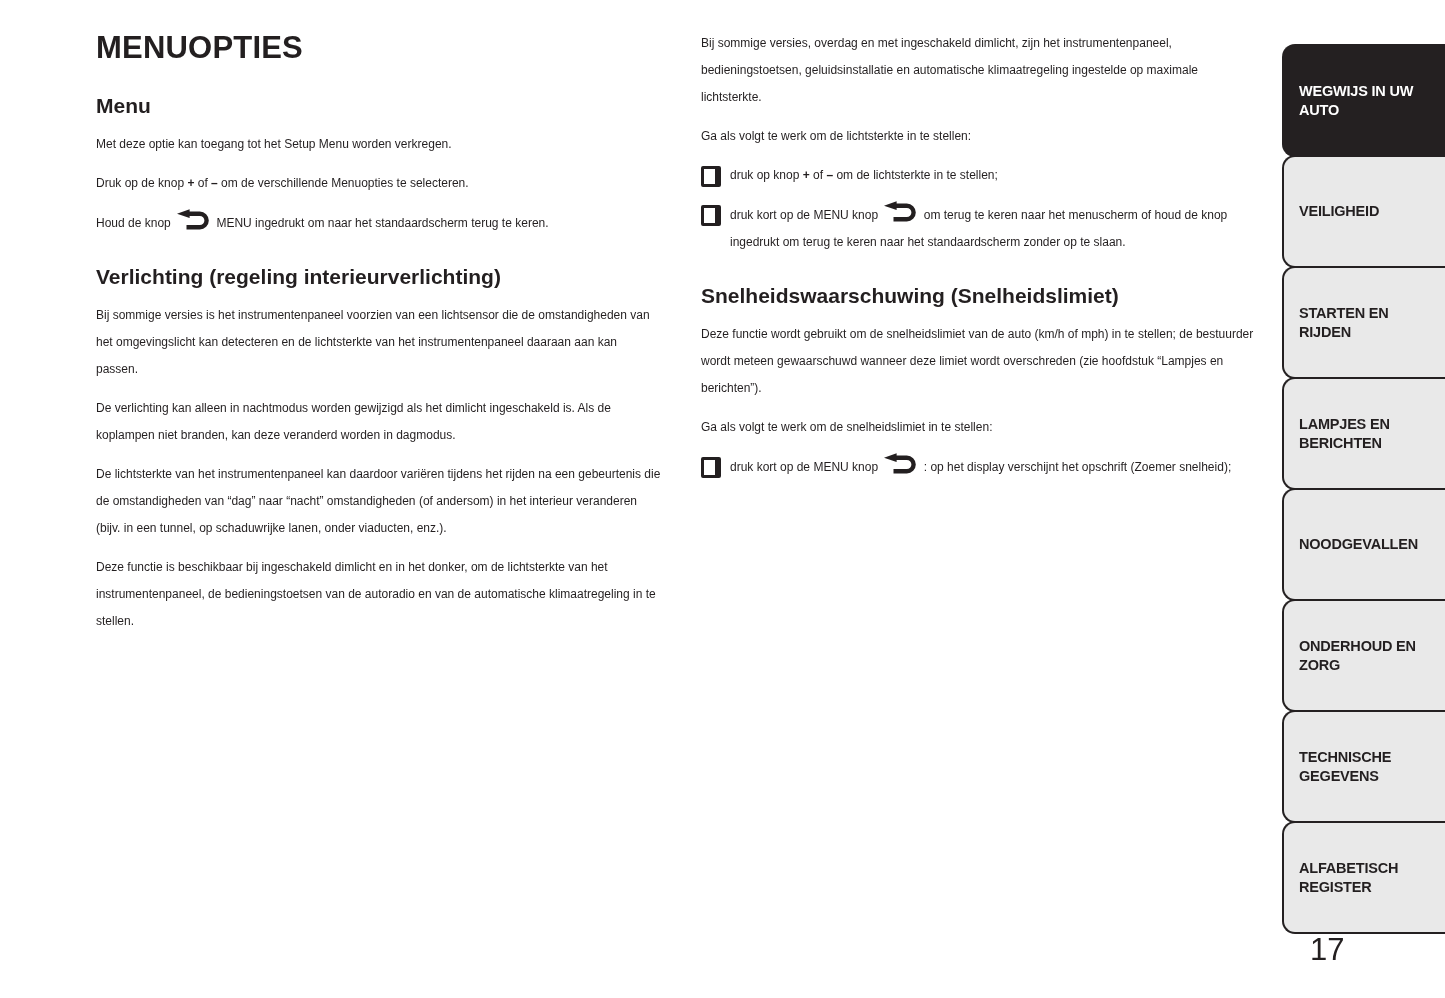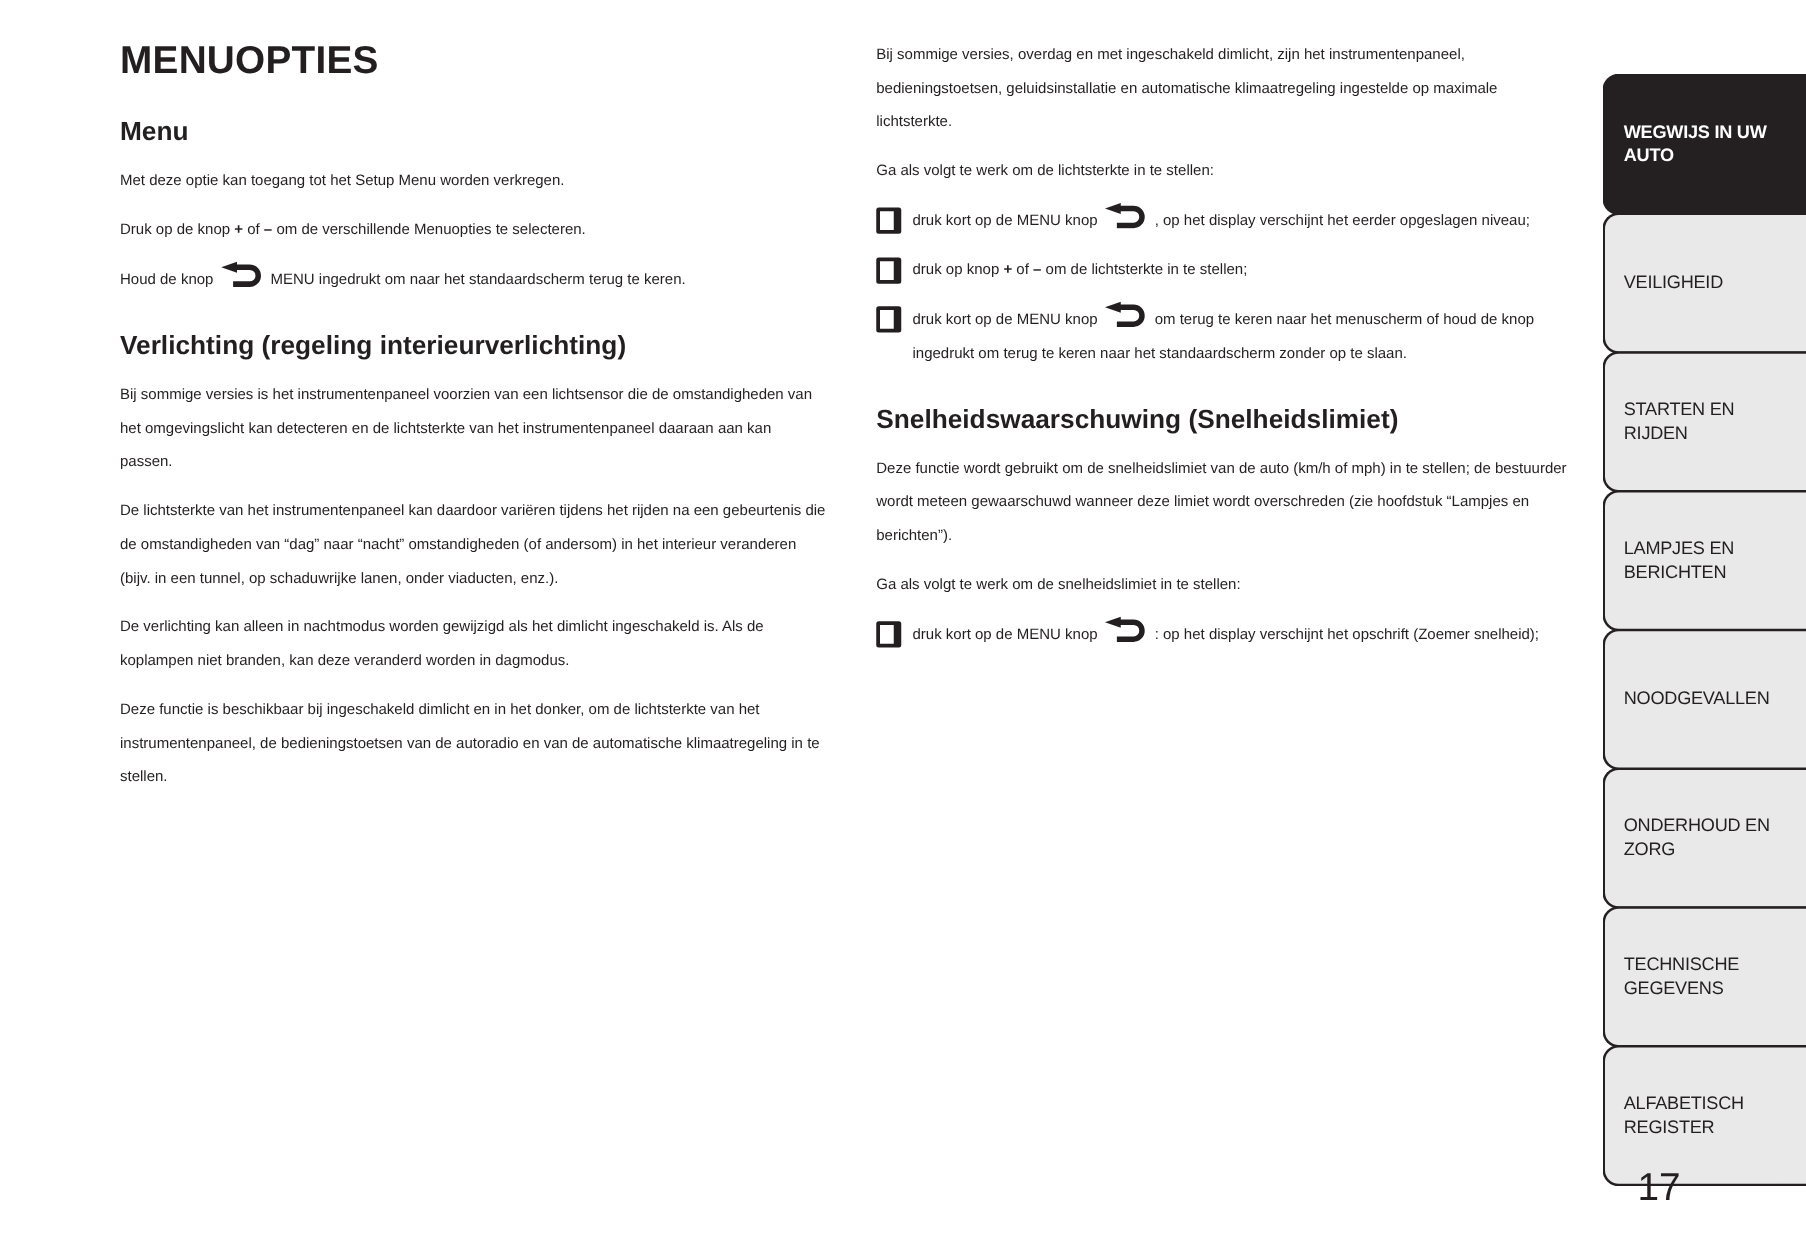--- a/index.html
+++ b/index.html
@@ -77,32 +77,32 @@
     margin-top: -2px;
     background: #e9e9e9;
     border: 2px solid #242021;
     border-right: none;
     border-radius: 13px 0 0 13px;
     display: flex;
     align-items: center;
     padding-left: 15px;
     padding-right: 4px;
   }
-  .tab:first-child { margin-top: 15px; }
+  .tab:first-child { margin-top: 0; }
   .tab.active {
     background: #242021;
     border-color: #242021;
     color: #ffffff;
   }
   .tab-label {
     font-size: 14.5px;
     line-height: 1.25;
     letter-spacing: -0.2px;
     white-space: pre-line;
-    font-weight: 400;
+    font-weight: 700;
   }
   .tab.active .tab-label { font-weight: 700; }
 
   .page-number {
     position: absolute;
     top: 932px;
     left: 1310px;
     font-size: 31px;
     font-weight: 400;
   }
@@ -116,34 +116,27 @@
         <h1 class="doc-title">MENUOPTIES</h1>
         <h2 class="sec-heading">Menu</h2>
         <p class="para">Met deze optie kan toegang tot het Setup Menu worden verkregen.</p>
         <p class="para">Druk op de knop <b>+</b> of <b>–</b> om de verschillende Menuopties te selecteren.</p>
         <p class="para">Houd de knop <svg class="return-arrow" width="33" height="21" viewBox="0 0 33 21">
             <path d="M11.5 4.7 H22.8 A6.8 6.8 0 0 1 22.8 18.3 H9.5" fill="none" stroke="#231f20" stroke-width="4.4"></path>
             <polygon points="0,4.7 12.6,0.3 12.6,9.1" fill="#231f20"></polygon>
           </svg> MENU ingedrukt om naar het standaardscherm terug te keren.</p>
         <h2 class="sec-heading">Verlichting (regeling interieurverlichting)</h2>
         <p class="para">Bij sommige versies is het instrumentenpaneel voorzien van een lichtsensor die de omstandigheden van het omgevingslicht kan detecteren en de lichtsterkte van het instrumentenpaneel daaraan aan kan passen.</p>
+        <p class="para">De verlichting kan alleen in nachtmodus worden gewijzigd als het dimlicht ingeschakeld is. Als de koplampen niet branden, kan deze veranderd worden in dagmodus.</p>
         <p class="para">De lichtsterkte van het instrumentenpaneel kan daardoor variëren tijdens het rijden na een gebeurtenis die de omstandigheden van “dag” naar “nacht” omstandigheden (of andersom) in het interieur veranderen (bijv. in een tunnel, op schaduwrijke lanen, onder viaducten, enz.).</p>
-        <p class="para">De verlichting kan alleen in nachtmodus worden gewijzigd als het dimlicht ingeschakeld is. Als de koplampen niet branden, kan deze veranderd worden in dagmodus.</p>
         <p class="para">Deze functie is beschikbaar bij ingeschakeld dimlicht en in het donker, om de lichtsterkte van het instrumentenpaneel, de bedieningstoetsen van de autoradio en van de automatische klimaatregeling in te stellen.</p>
       </section>
     <section class="column column-right">
         <p class="para">Bij sommige versies, overdag en met ingeschakeld dimlicht, zijn het instrumentenpaneel, bedieningstoetsen, geluidsinstallatie en automatische klimaatregeling ingestelde op maximale lichtsterkte.</p>
         <p class="para">Ga als volgt te werk om de lichtsterkte in te stellen:</p>
-        <div class="bullet">
-          <span class="sq"></span>
-          <p class="bullet-text">druk kort op de MENU knop <svg class="return-arrow" width="33" height="21" viewBox="0 0 33 21">
-              <path d="M11.5 4.7 H22.8 A6.8 6.8 0 0 1 22.8 18.3 H9.5" fill="none" stroke="#231f20" stroke-width="4.4"></path>
-              <polygon points="0,4.7 12.6,0.3 12.6,9.1" fill="#231f20"></polygon>
-            </svg> , op het display verschijnt het eerder opgeslagen niveau;</p>
-        </div>
         <div class="bullet">
           <span class="sq"></span>
           <p class="bullet-text">druk op knop <b>+</b> of <b>–</b> om de lichtsterkte in te stellen;</p>
         </div>
         <div class="bullet">
           <span class="sq"></span>
           <p class="bullet-text">druk kort op de MENU knop <svg class="return-arrow" width="33" height="21" viewBox="0 0 33 21">
               <path d="M11.5 4.7 H22.8 A6.8 6.8 0 0 1 22.8 18.3 H9.5" fill="none" stroke="#231f20" stroke-width="4.4"></path>
               <polygon points="0,4.7 12.6,0.3 12.6,9.1" fill="#231f20"></polygon>
             </svg> om terug te keren naar het menuscherm of houd de knop ingedrukt om terug te keren naar het standaardscherm zonder op te slaan.</p>

